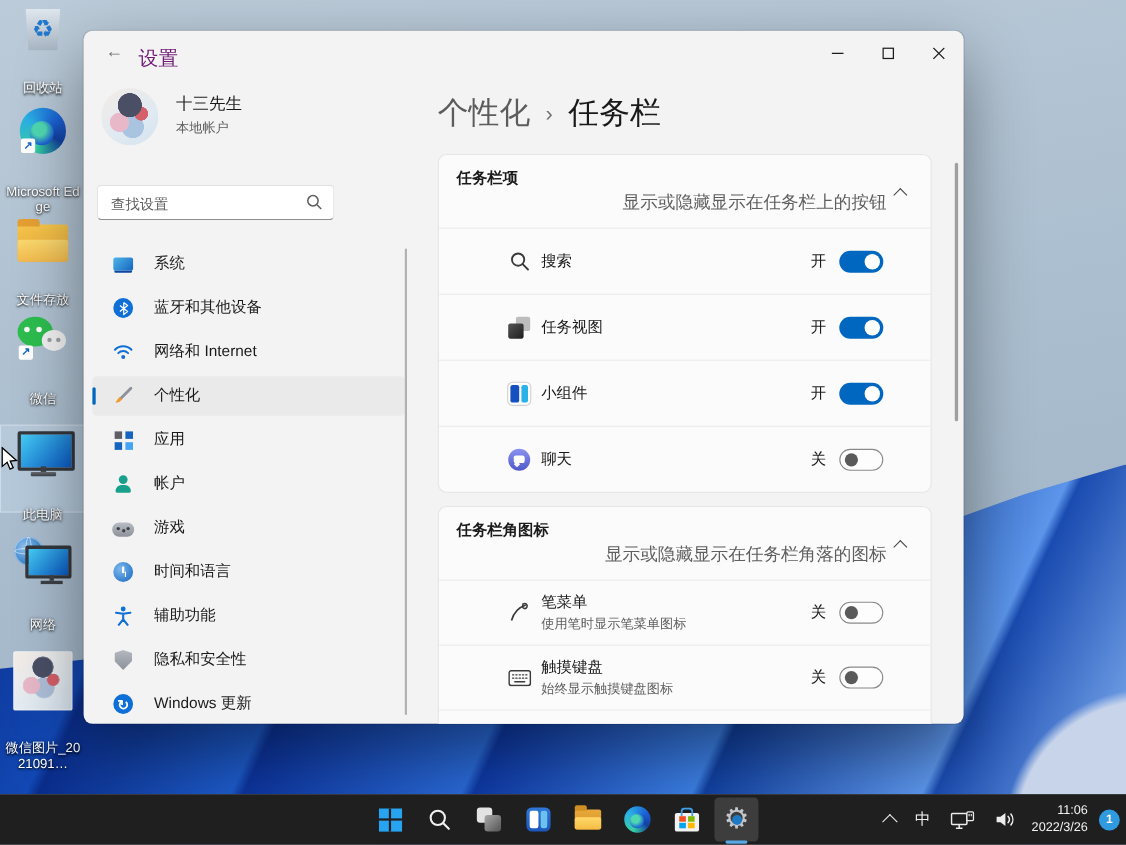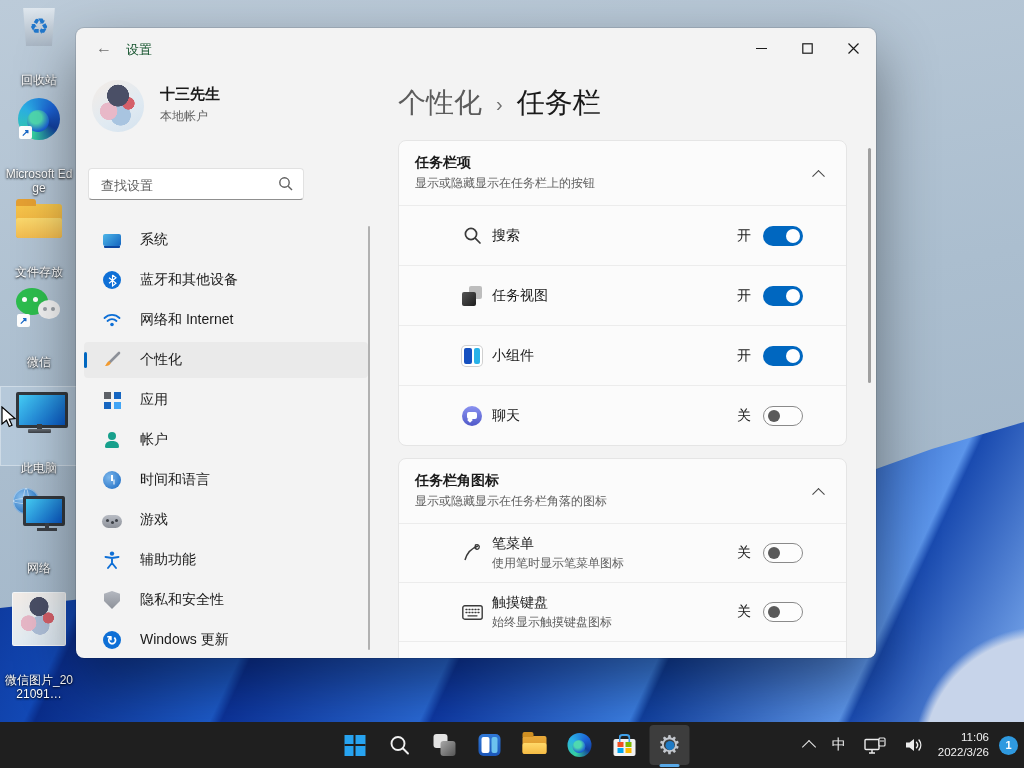--- a/index.html
+++ b/index.html
@@ -56,33 +56,33 @@
      radial-gradient(circle at 30% 58%, #e8b8c8 0 16%, rgba(0,0,0,0) 17%),
      radial-gradient(circle at 52% 62%, #aebfd8 0 22%, rgba(0,0,0,0) 23%),
      linear-gradient(145deg,#f4ece6,#e4ecf2 60%,#d8e4ee);}
   #cursor{position:absolute;left:1px;top:406px;z-index:50;}
   
   #win{position:absolute;left:76px;top:28px;width:800px;height:630px;background:#f3f3f3;border-radius:8px;
     box-shadow:0 25px 60px rgba(0,0,0,.42),0 0 0 1px rgba(0,0,0,.1);overflow:hidden;}
   .titlebar{position:absolute;top:0;left:0;right:0;height:40px;}
   .back{position:absolute;left:14px;top:8px;width:28px;height:24px;display:flex;align-items:center;justify-content:center;
     color:#707070;font-size:16px;border-radius:4px;cursor:pointer;}
-  .wtitle{position:absolute;left:50px;top:13px;font-size:13px;color:#14532d;}
+  .wtitle{position:absolute;left:50px;top:13px;font-size:18px;color:#701a75;}
   .win-controls{position:absolute;right:0;top:0;display:flex;}
   .wc{width:46px;height:40px;display:flex;align-items:center;justify-content:center;cursor:pointer;}
   
   .sidebar{position:absolute;top:40px;left:0;width:322px;bottom:0;}
   .avatar{position:absolute;left:16px;top:12px;width:52px;height:52px;border-radius:50%;overflow:hidden;
     background:
      radial-gradient(circle at 50% 30%, #4a4f66 0 24%, rgba(0,0,0,0) 25%),
      radial-gradient(circle at 70% 45%, #d4606a 0 13%, rgba(0,0,0,0) 14%),
      radial-gradient(circle at 32% 60%, #e8b8c8 0 18%, rgba(0,0,0,0) 19%),
      radial-gradient(circle at 55% 68%, #a8c4e0 0 22%, rgba(0,0,0,0) 23%),
      linear-gradient(145deg,#f4ece6,#e0eaf2 60%,#d4e2ee);}
-  .uname{position:absolute;left:84px;top:17px;font-size:15px;font-weight:700;color:#1a1a1a;}
+  .uname{position:absolute;left:84px;top:17px;font-size:15px;font-weight:400;color:#1a1a1a;}
   .utype{position:absolute;left:84px;top:40px;font-size:12px;color:#5f5f5f;}
   .searchbox{position:absolute;left:12px;top:100px;width:216px;height:32px;background:#fff;border:1px solid #e1e1e1;
     border-bottom-color:#8f8f8f;border-radius:4px;box-sizing:border-box;}
   .searchbox input{position:absolute;left:10px;top:0;width:220px;height:30px;border:0;outline:0;background:transparent;
     font-size:13px;color:#1a1a1a;font-family:"Liberation Sans",sans-serif;}
   .searchbox input::placeholder{color:#5f5f5f;opacity:1;}
   .searchbox .sic{position:absolute;right:9px;top:7px;}
   .nav{position:absolute;top:154px;left:8px;width:284px;}
   .nav-item{position:relative;height:36px;margin-bottom:4px;border-radius:4px;display:flex;align-items:center;
     padding-left:18px;gap:18px;font-size:14px;color:#1a1a1a;cursor:pointer;box-sizing:border-box;}
@@ -108,21 +108,21 @@
   .main{position:absolute;top:40px;left:322px;right:0;bottom:0;}
   .crumbs{position:absolute;left:0;top:15px;height:40px;display:flex;align-items:center;gap:14px;}
   .crumb-parent{font-size:28px;color:#5c5c5c;cursor:pointer;}
   .crumb-sep{font-size:20px;color:#707070;padding-top:2px;}
   .crumb-cur{font-size:28px;color:#191919;}
   .content{position:absolute;left:0;top:72px;width:449px;}
   .card{background:#fbfbfb;border:1px solid #e5e5e5;border-radius:8px;overflow:hidden;margin-bottom:12px;box-sizing:border-box;}
   .card-head{display:flex;align-items:center;padding:12px 16px;min-height:40px;}
   .ch-text{flex:1;}
   .ch-title{font-size:14px;font-weight:700;color:#1a1a1a;}
-  .ch-desc{font-size:12px;color:#5f5f5f;margin-top:3px;}
+  .ch-desc{font-size:16px;color:#5f5f5f;margin-top:3px;text-align:right;}
   .chev{width:24px;height:24px;display:flex;align-items:center;justify-content:center;cursor:pointer;}
   .chev b{width:8px;height:8px;border-left:1.6px solid #464646;border-top:1.6px solid #464646;transform:rotate(45deg) translate(2px,2px);}
   .row{display:flex;align-items:center;height:59px;border-top:1px solid #ececec;padding:0 43px 0 16px;}
   .row-icon{width:22px;height:22px;margin-left:46px;display:flex;align-items:center;justify-content:center;flex:0 0 22px;}
   .row-text{margin-left:9px;}
   .row-label{font-size:14px;color:#1a1a1a;}
   .row-sub{font-size:12px;color:#5f5f5f;margin-top:2px;}
   .row-right{margin-left:auto;display:flex;align-items:center;gap:12px;}
   .state{font-size:14px;color:#1a1a1a;}
   .toggle{position:relative;width:40px;height:20px;border-radius:10px;cursor:pointer;box-sizing:border-box;}
@@ -329,29 +329,29 @@
           <span>应用</span>
         </div>
         <div class="nav-item">
           <span class="nicon">
               <span class="i-acc"></span>
             </span>
           <span>帐户</span>
         </div>
         <div class="nav-item">
           <span class="nicon">
+              <span class="i-game"></span>
+            </span>
+          <span>游戏</span>
+        </div>
+        <div class="nav-item">
+          <span class="nicon">
               <span class="i-time"></span>
             </span>
           <span>时间和语言</span>
-        </div>
-        <div class="nav-item">
-          <span class="nicon">
-              <span class="i-game"></span>
-            </span>
-          <span>游戏</span>
         </div>
         <div class="nav-item">
           <span class="nicon">
             <svg width="16" height="18" viewBox="0 0 16 18">
                 <circle cx="8" cy="2.6" r="2.2" fill="#0e6fd6"></circle>
                 <path d="M1.5 6 L8 7 L14.5 6 M8 7 V12 M8 12 L4 17 M8 12 L12 17" stroke="#0e6fd6" stroke-width="1.9" fill="none" stroke-linecap="round"></path>
               </svg>
           </span>
           <span>辅助功能</span>
         </div>

